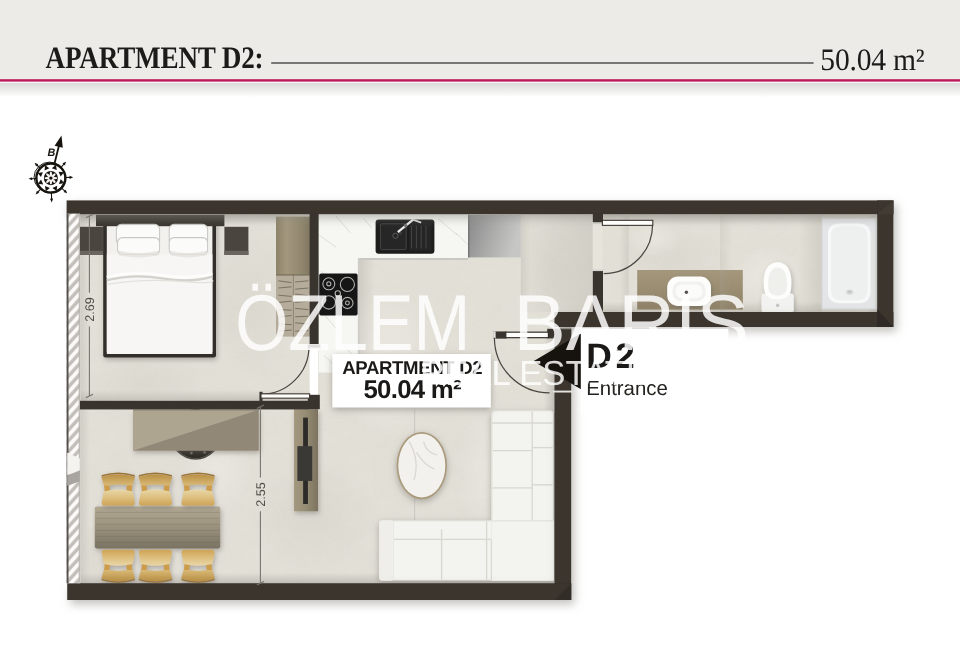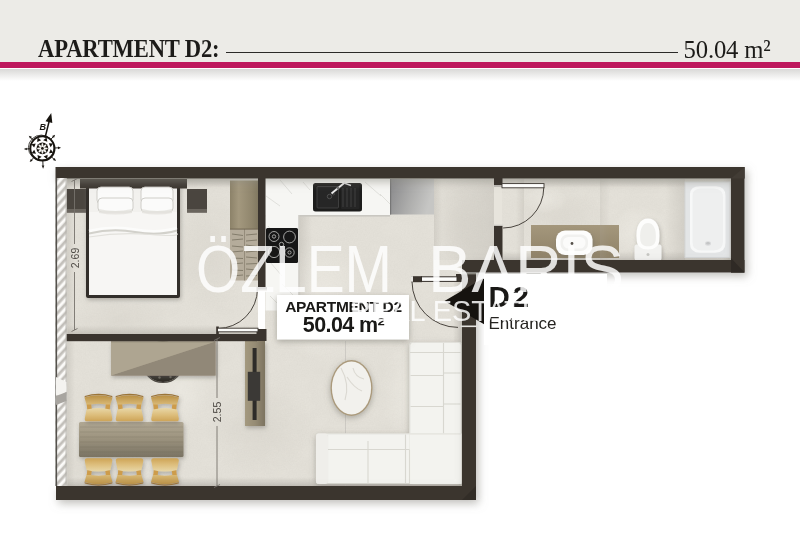--- a/index.html
+++ b/index.html
@@ -1,18 +1,18 @@
 <!DOCTYPE html>
 <html><head>
 <meta charset="utf-8">
 <style>
   html,body{margin:0;padding:0;width:800px;height:551px;background:#ffffff;overflow:hidden;}
   *{box-sizing:border-box;}
   #page{position:relative;width:800px;height:551px;font-family:"Liberation Sans",sans-serif;}
-  #hdr{position:absolute;left:0;top:0;width:800px;height:68px;background:#ecebe7;border-bottom:6px solid #be185d;}
+  #hdr{position:absolute;left:0;top:0;width:800px;height:68px;background:#ecebe7;border-bottom:2px solid #be185d;}
   #hdrshadow{position:absolute;left:0;top:69px;width:800px;height:12px;background:linear-gradient(to bottom,rgba(120,118,112,.28),rgba(255,255,255,0));}
   #hdr .t1{position:absolute;left:38px;top:33.5px;font-family:"Liberation Serif",serif;font-weight:bold;font-size:26px;letter-spacing:-.2px;color:#1c1b19;transform:scaleX(0.87);transform-origin:0 0;}
   #hdr .t2{position:absolute;right:30px;top:34.5px;font-family:"Liberation Serif",serif;font-size:26px;letter-spacing:-.2px;color:#1c1b19;transform:scaleX(0.95);transform-origin:100% 0;}
   #hdr .ln{position:absolute;left:226px;top:52px;width:452px;height:1.3px;background:#2b2a28;}
   svg{position:absolute;left:0;top:0;}
   text{font-family:"Liberation Sans",sans-serif;opacity:0.99;}
 </style>
 </head>
 <body>
 <div id="page">

